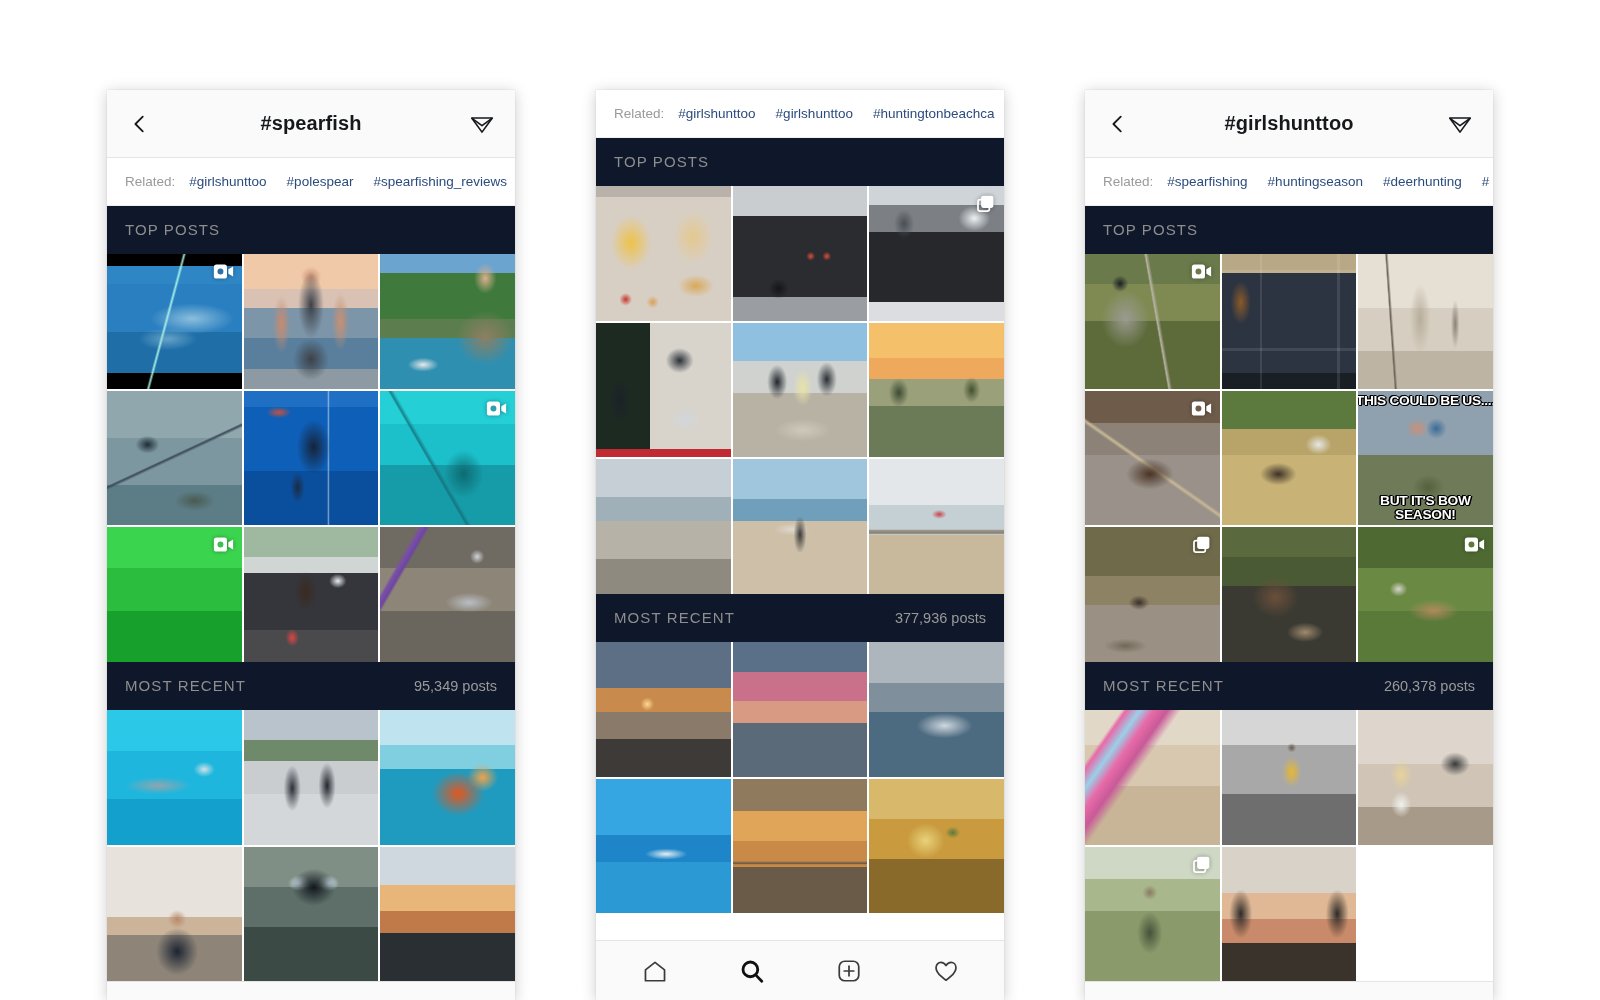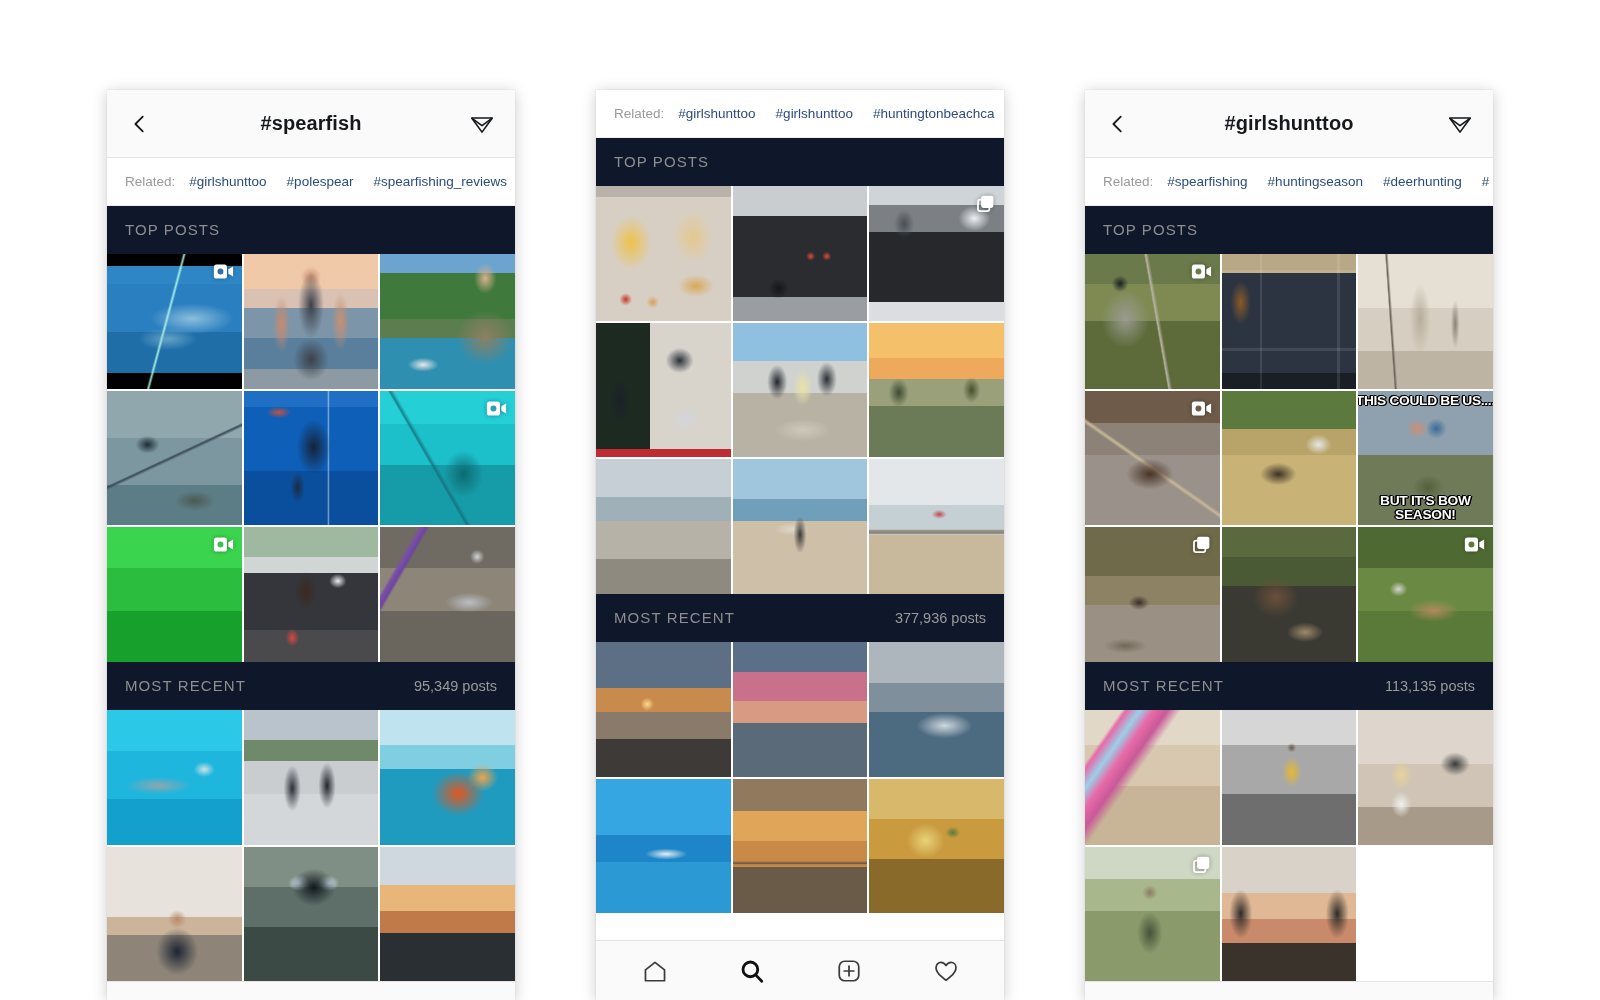--- a/index.html
+++ b/index.html
@@ -488,21 +488,21 @@
               <rect x="1" y="4" width="15" height="16" rx="3" fill="#fff"></rect>
               <circle cx="8.5" cy="12" r="3.4" fill="#5a7a3a"></circle>
               <path d="M17.5 9.5 L23 6.2 V17.8 L17.5 14.5 Z" fill="#fff"></path>
             </svg>
         </div>
       </div>
     </div>
 
     <div class="section-head">
       <span class="section-title">MOST RECENT</span>
-      <span class="section-count">113,135 posts</span>
+      <span class="section-count">260,378 posts</span>
     </div>
 
     <div class="grid">
       <div class="cell">
         <div class="art" style="background:linear-gradient(180deg,#e2d8c8 0 26%,#d8c8b0 26% 56%,#c8b496 56% 100%);"></div>
         <div class="art" style="background:linear-gradient(125deg,transparent 16%,#e86aa8 18%,#9ad0e8 24%,#e86aa8 30%,#c85a98 36%,transparent 42%)"></div>
       </div>
       <div class="cell">
         <div class="art" style="background:linear-gradient(180deg,#d6d6d6 0 26%,#a8a8a8 26% 62%,#6e6e6e 62% 100%);"></div>
         <div class="art" style="background:radial-gradient(ellipse 14px 22px at 52% 46%,#e6b832,transparent 70%),radial-gradient(circle 6px at 52% 28%,#6a5a4a,transparent 78%)"></div>

